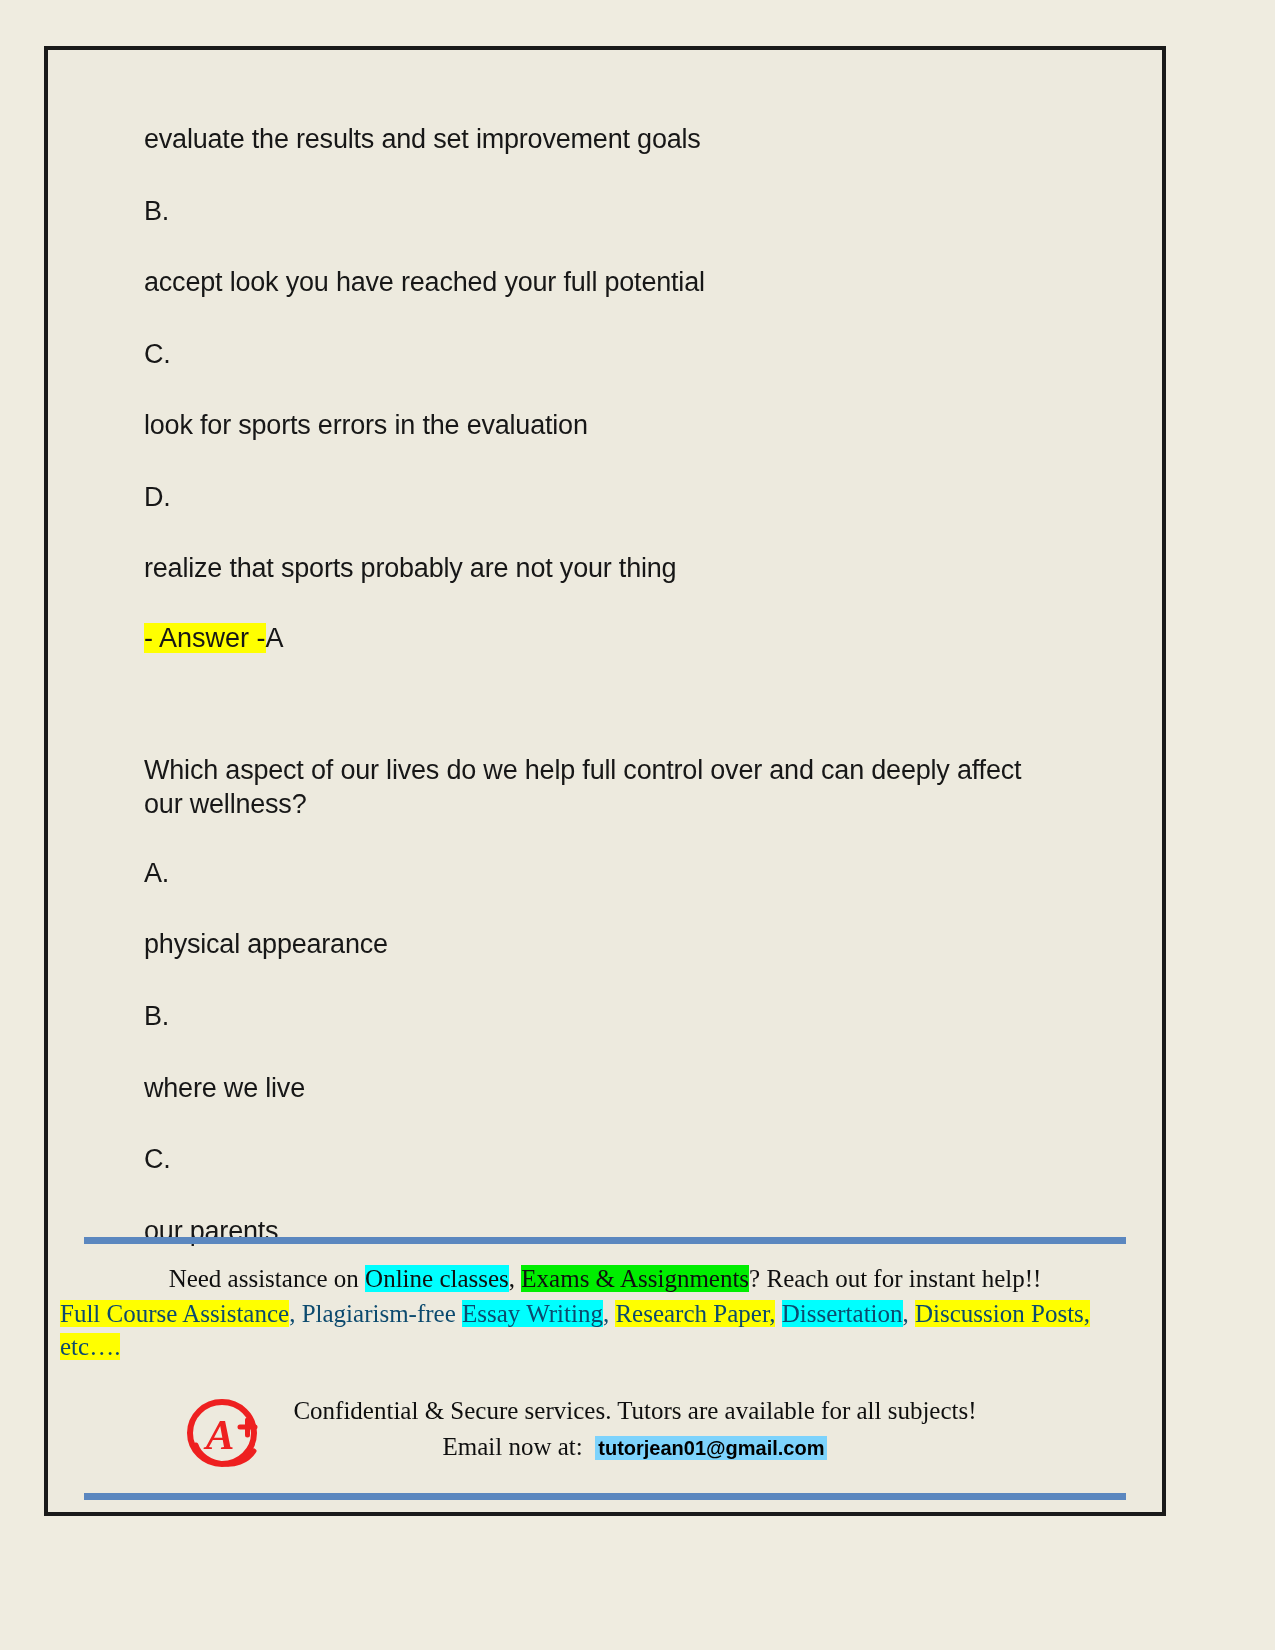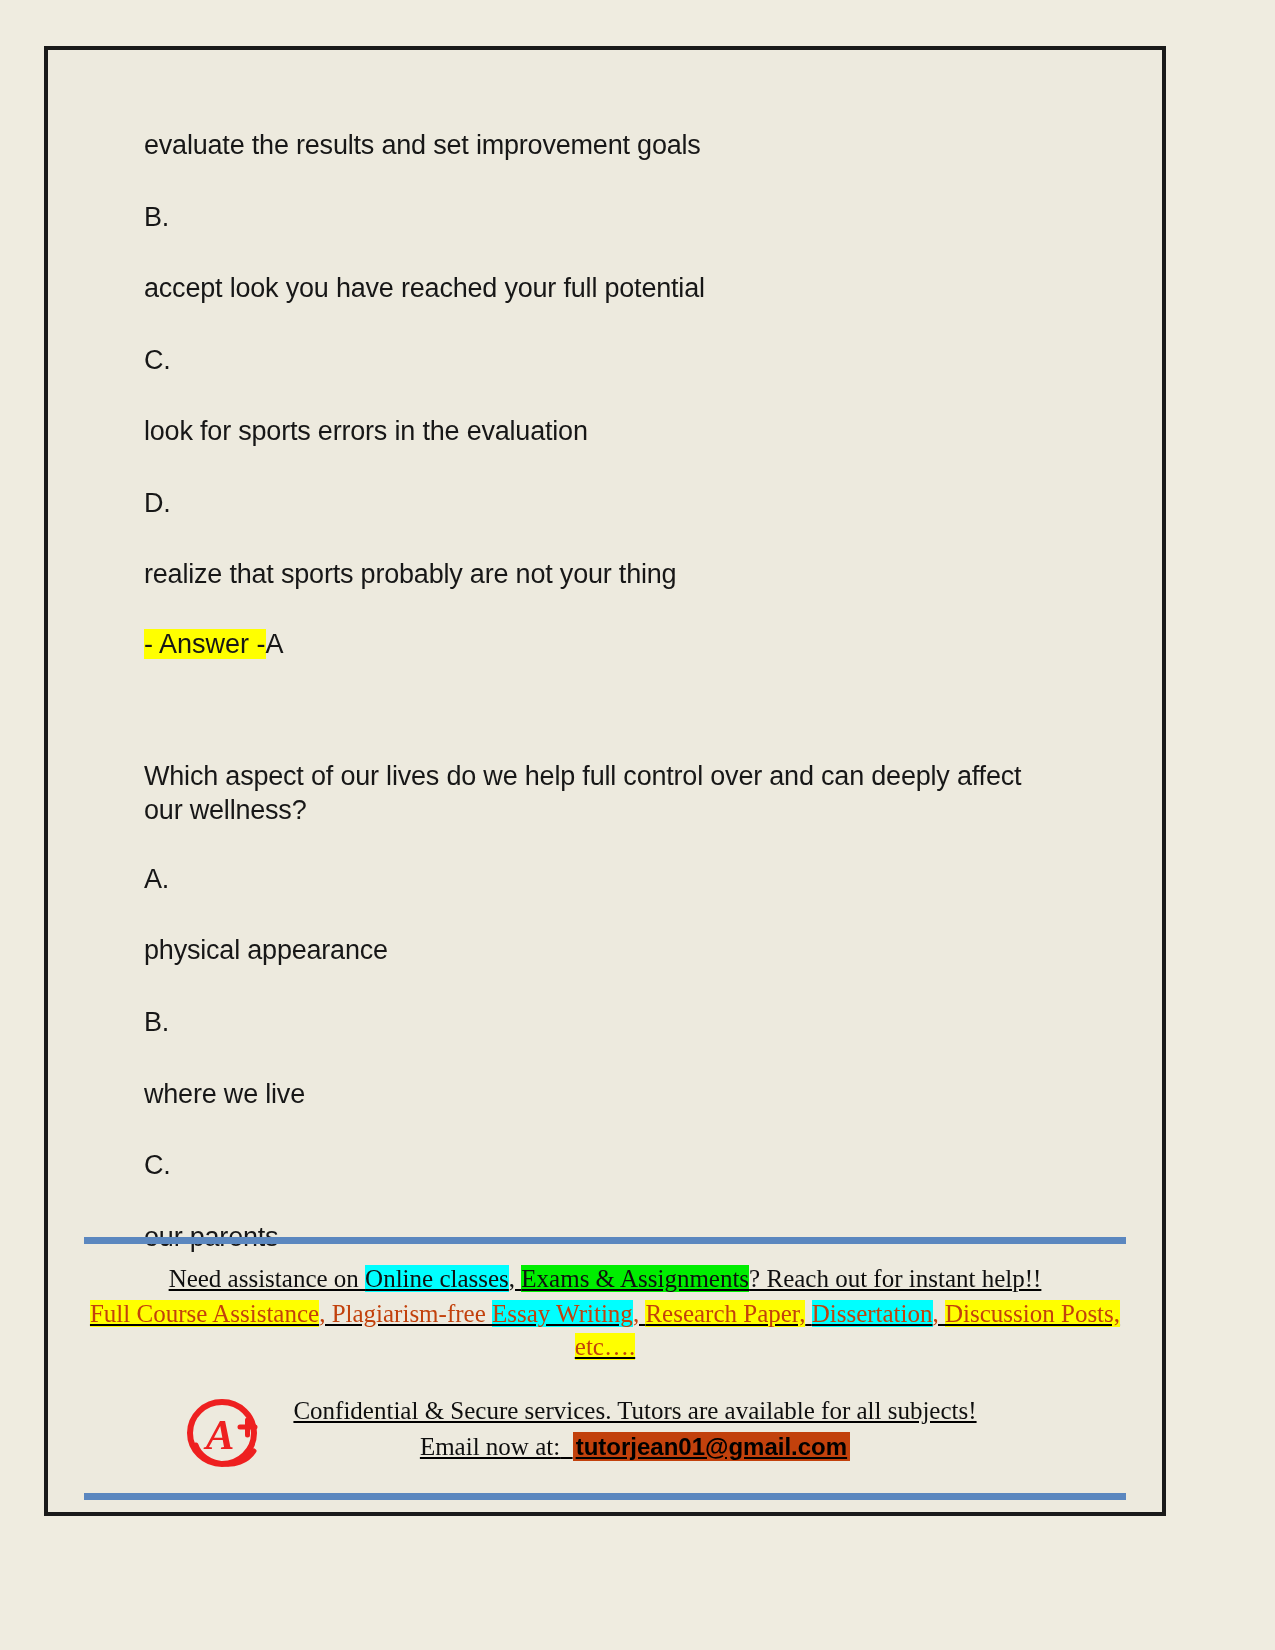--- a/index.html
+++ b/index.html
@@ -21,21 +21,21 @@
     width: 1122px;
     height: 1470px;
     background: #edeade;
     border: 4px solid #1a1a1a;
     box-sizing: border-box;
   }
 
   .content {
     position: absolute;
     left: 96px;
-    top: 78px;
+    top: 72px;
     right: 60px;
   }
 
   .q-line {
     font-family: "Liberation Sans", sans-serif;
     font-size: 27px;
     line-height: 1.28;
     color: #171717;
     margin: 0 0 37px 0;
     letter-spacing: -0.2px;
@@ -64,45 +64,44 @@
 
   .spacer-gap { height: 62px; }
 
   
   .footer {
     position: absolute;
     left: 0;
     right: 0;
     bottom: 0;
     padding: 12px;
-    text-decoration: underline;
   }
 
   .rule {
     height: 7px;
     background: #5b87bf;
     margin: 0 24px;
   }
   .rule.top { margin-bottom: 18px; }
   .rule.bottom { margin-top: 12px; }
 
   .footer-text {
     text-align: center;
     font-family: "Liberation Serif", serif;
     font-size: 25px;
     line-height: 1.32;
     color: #0f0f0f;
   }
 
   .footer-line2 {
-    text-align: center;
+    text-align: left;
     font-family: "Liberation Serif", serif;
     font-size: 25px;
     line-height: 1.32;
-    color: #c2410c;
+    color: #0c4a6e;
     margin-top: 2px;
   }
 
   .footer-lower {
     position: relative;
     margin-top: 22px;
     min-height: 96px;
   }
 
   .logo {
@@ -119,22 +118,22 @@
     font-size: 25px;
     line-height: 1.42;
     color: #0f0f0f;
     padding-left: 60px;
     padding-top: 8px;
   }
 
   .email {
     font-family: "Liberation Sans", sans-serif;
     font-weight: bold;
-    font-size: 24px;
-    background: #c2410c;
+    font-size: 20px;
+    background: #7dd3fc;
     color: #000;
     padding: 1px 3px;
   }
 </style>
 </head>
 <body>
 
 <div class="page">
 
   <div class="content">

